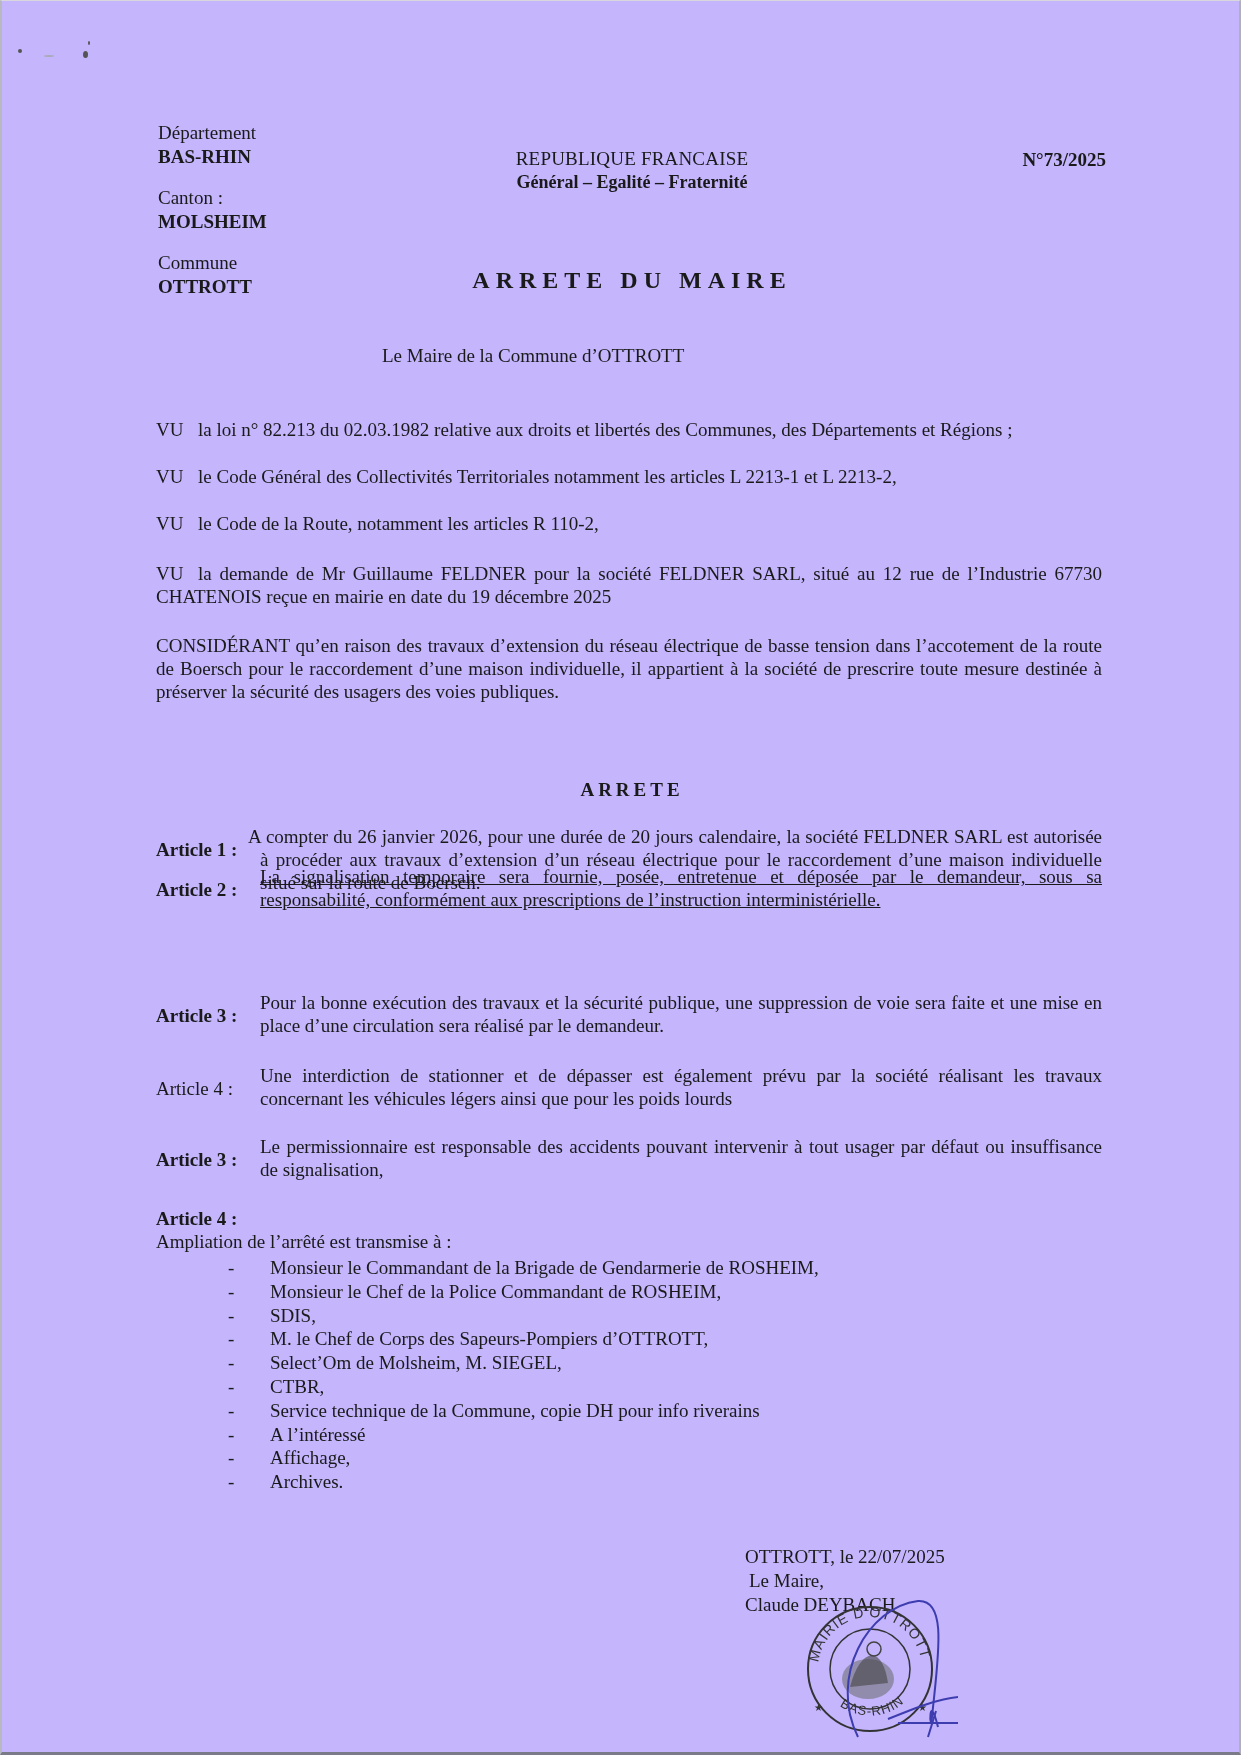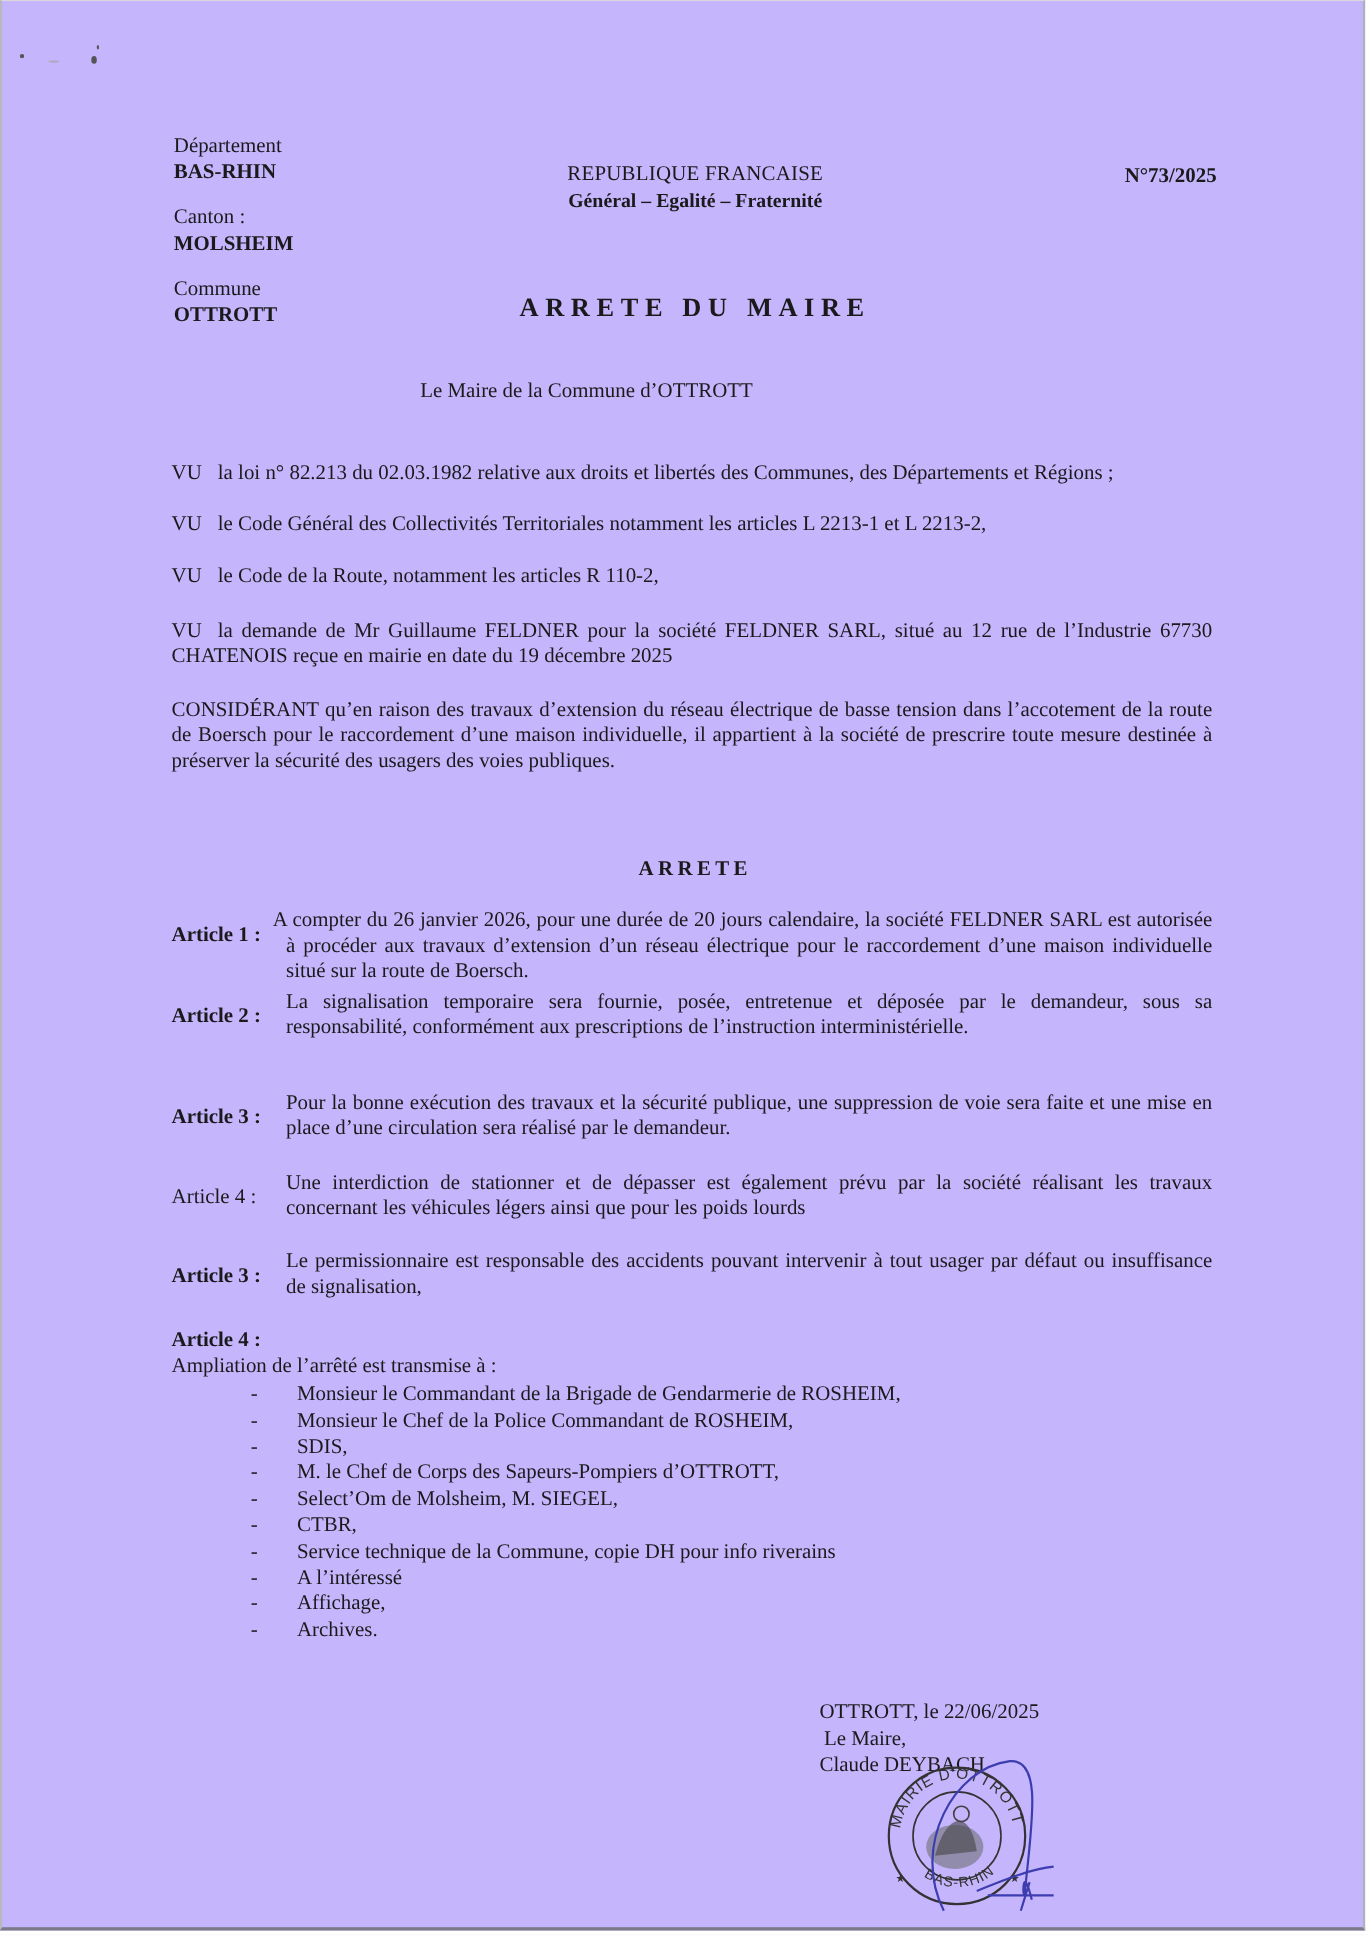--- a/index.html
+++ b/index.html
@@ -111,21 +111,21 @@
 
   <div class="abs body-text justify" style="top:633px;">CONSIDÉRANT qu’en raison des travaux d’extension du réseau électrique de basse tension dans l’accotement de la route de Boersch pour le raccordement d’une maison individuelle, il appartient à la société de prescrire toute mesure destinée à préserver la sécurité des usagers des voies publiques.</div>
 
   <div class="abs arrete-head">ARRETE</div>
 
   <div class="article" style="top:824px;">
     <span class="alabel bold">Article 1 :</span>
     <div class="atext" style="text-indent:-12px;padding-left:0;">A compter du 26 janvier 2026, pour une durée de 20 jours calendaire, la société FELDNER SARL est autorisée à procéder aux travaux d’extension d’un réseau électrique pour le raccordement d’une maison individuelle situé sur la route de Boersch.</div>
   </div>
 
-  <div class="article" style="top:898px;">
+  <div class="article" style="top:864px;text-decoration:underline;">
     <span class="alabel bold">Article 2 :</span>
     <div class="atext">La signalisation temporaire sera fournie, posée, entretenue et déposée par le demandeur, sous sa responsabilité, conformément aux prescriptions de l’instruction interministérielle.</div>
   </div>
 
   <div class="article" style="top:990px;">
     <span class="alabel bold">Article 3 :</span>
     <div class="atext">Pour la bonne exécution des travaux et la sécurité publique, une suppression de voie sera faite et une mise en place d’une circulation sera réalisé par le demandeur.</div>
   </div>
 
   <div class="article" style="top:1063px;">
@@ -150,21 +150,21 @@
     <li><span class="dash">-</span><span>M. le Chef de Corps des Sapeurs-Pompiers d’OTTROTT,</span></li>
     <li><span class="dash">-</span><span>Select’Om de Molsheim, M. SIEGEL,</span></li>
     <li><span class="dash">-</span><span>CTBR,</span></li>
     <li><span class="dash">-</span><span>Service technique de la Commune, copie DH pour info riverains</span></li>
     <li><span class="dash">-</span><span>A l’intéressé</span></li>
     <li><span class="dash">-</span><span>Affichage,</span></li>
     <li><span class="dash">-</span><span>Archives.</span></li>
   </ul>
 
   <div class="abs sig">
-    <div>OTTROTT, le 22/06/2025</div>
+    <div>OTTROTT, le 22/07/2025</div>
     <div style="padding-left:4px;">Le Maire,</div>
     <div>Claude DEYBACH</div>
   </div>
 
   <svg class="stamp" viewBox="0 0 170 160">
     <defs>
       <path id="arcTop" d="M 30 82 A 52 52 0 0 1 134 82"></path>
       <path id="arcBot" d="M 44 112 A 52 52 0 0 0 120 112"></path>
     </defs>
     <circle cx="82" cy="82" r="62" fill="none" stroke="#333" stroke-width="2"></circle>

